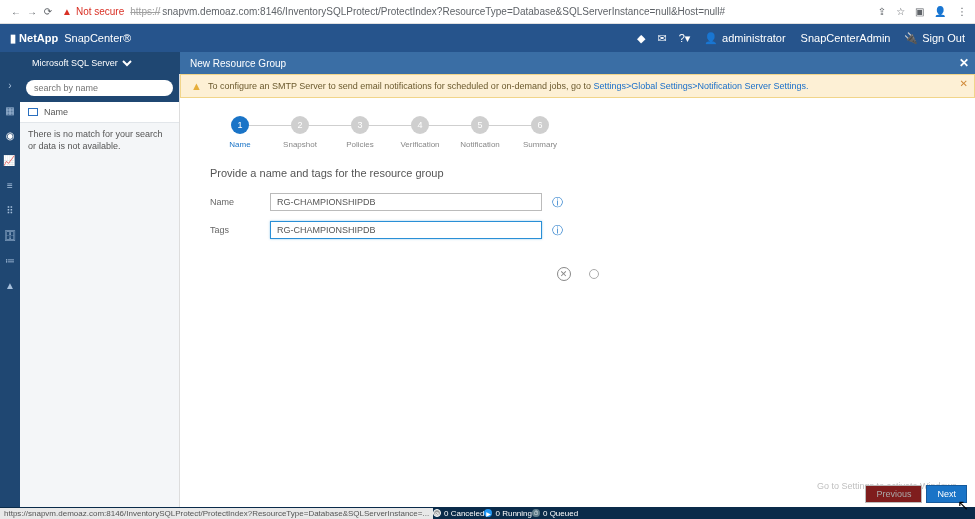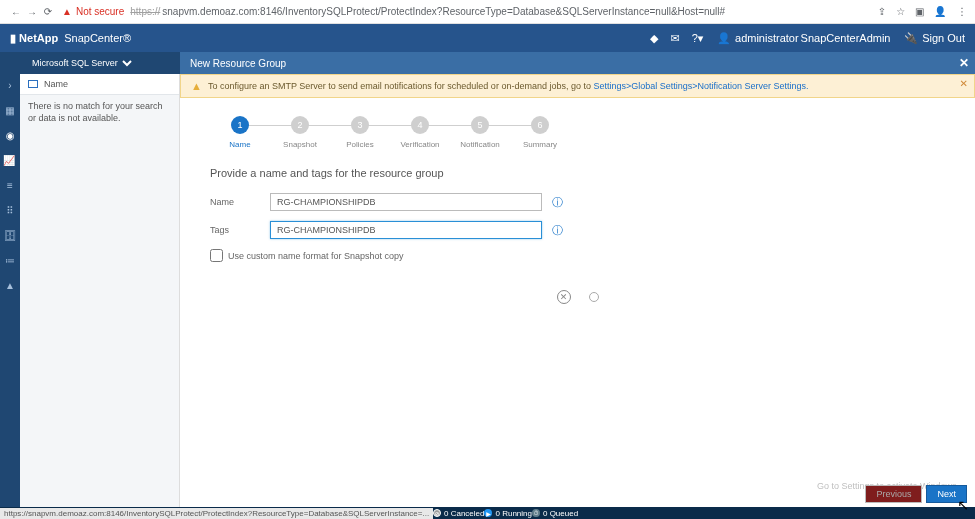--- a/index.html
+++ b/index.html
@@ -110,21 +110,21 @@
   <span class="logo">▮ NetApp</span>
   <span class="product">SnapCenter®</span>
   <span class="spacer"></span>
   <span class="h-icon">◆</span>
   <span class="h-icon">✉</span>
   <span class="h-icon">?▾</span>
   <span class="user-block">
     <span>👤</span>
     <span>administrator</span>
   </span>
-  <span class="h-icon" style="margin-left:2px;">SnapCenterAdmin</span>
+  <span class="h-icon" style="margin-left:15px;">SnapCenterAdmin</span>
   <span class="user-block">
     <span>🔌</span>
     <span>Sign Out</span>
   </span>
 </div>
 
 <div class="sub-header">
   <div class="left">
     <select>
       <option>Microsoft SQL Server</option>
@@ -144,20 +144,23 @@
     <span class="rail-icon" style="color:#fff;">◉</span>
     <span class="rail-icon">📈</span>
     <span class="rail-icon">≡</span>
     <span class="rail-icon">⠿</span>
     <span class="rail-icon">🗄</span>
     <span class="rail-icon">≔</span>
     <span class="rail-icon">▲</span>
   </div>
 
   <div class="side-panel">
+    <div class="search-wrap">
+      <input type="text" placeholder="search by name" style="">
+    </div>
     <div class="name-row">
       <span class="flag"></span>
       <span>Name</span>
     </div>
     <div class="msg">There is no match for your search or data is not available.</div>
     <div class="filler"></div>
   </div>
 
   <div class="content">
     <div class="notice-bar">
@@ -208,24 +211,20 @@
         <input type="text" value="RG-CHAMPIONSHIPDB" style="">
         <span class="info">ⓘ</span>
       </div>
 
       <div class="form-row tags">
         <div class="flabel">Tags</div>
         <input type="text" value="RG-CHAMPIONSHIPDB" style="">
         <span class="info">ⓘ</span>
       </div>
 
-      <div class="check-row">
-        <input type="checkbox" style="">
-        <span>Use custom name format for Snapshot copy</span>
-      </div>
 
       <div class="loader-row">
         <span class="loader-x">✕</span>
         <span class="loader-o"></span>
       </div>
     </div>
 
     <div class="watermark">
       <div class="w2">Go to Settings to activate Windows.</div>
     </div>

